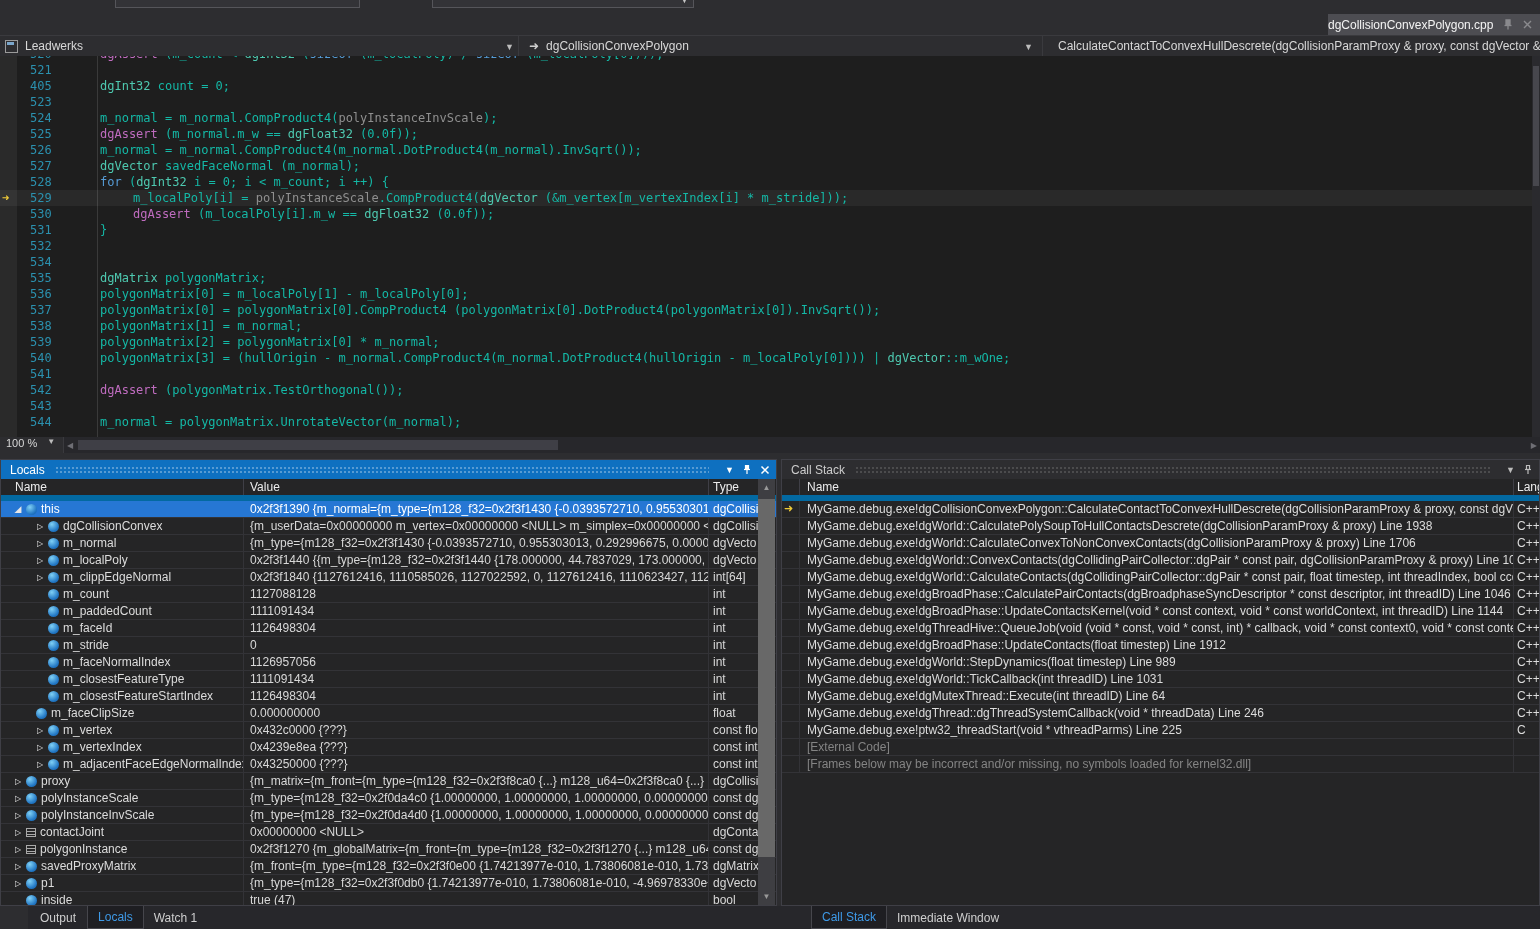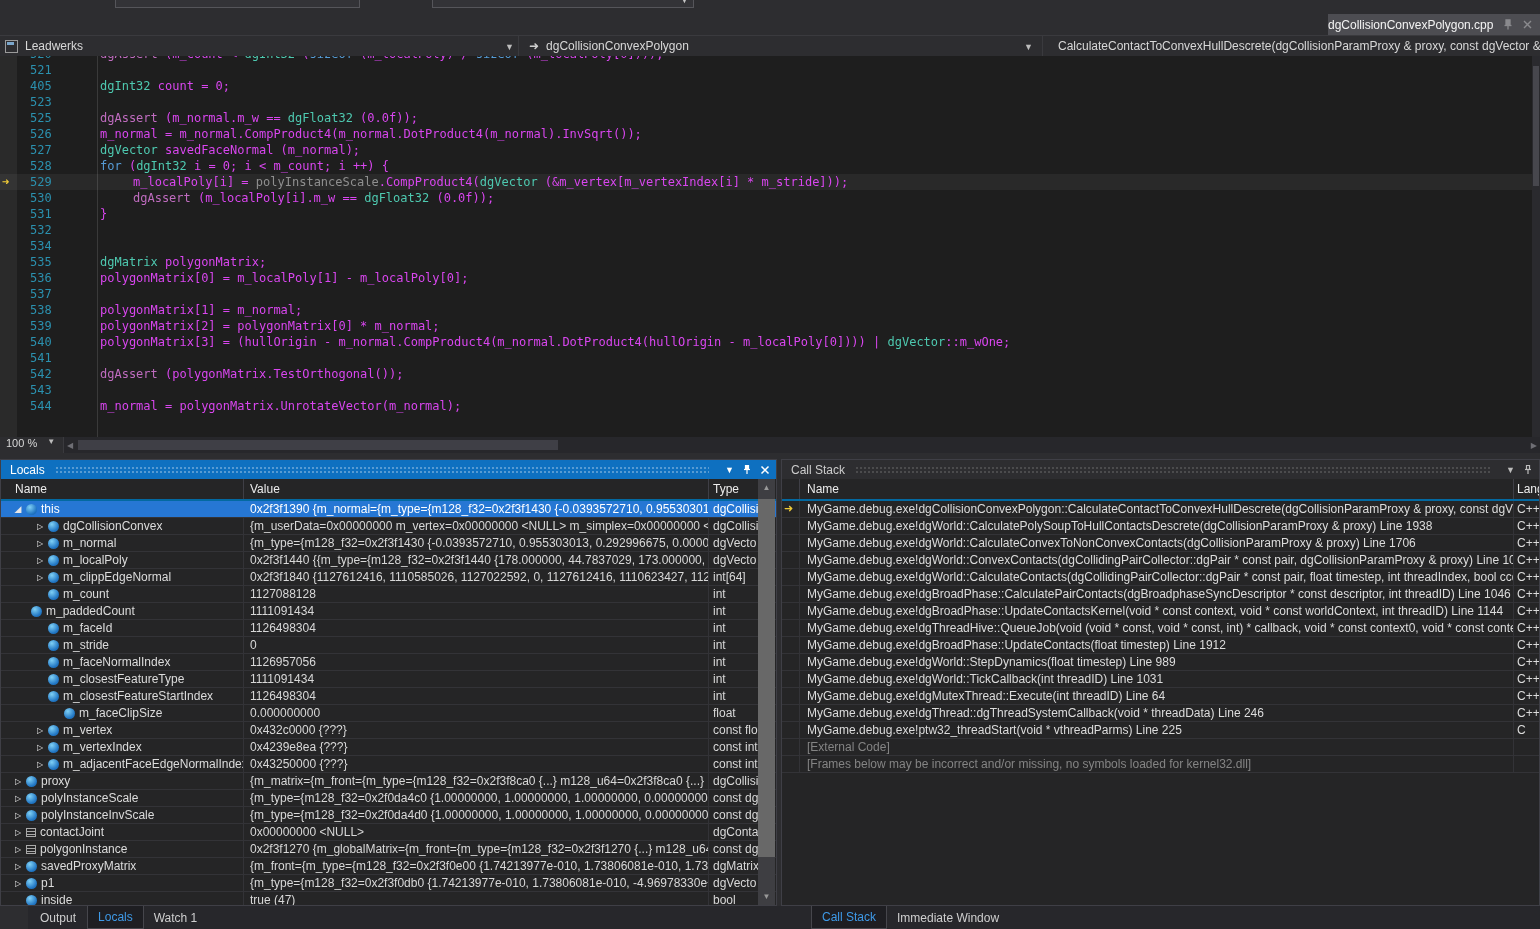--- a/index.html
+++ b/index.html
@@ -37,41 +37,41 @@
   
   #editor{left:0;top:56px;width:1540px;height:381px;background:#1e1e1e;overflow:hidden;}
   #editor .margin{position:absolute;left:0;top:0;width:17px;height:100%;background:#2a2a2a;}
   #editor .guide{position:absolute;left:97px;top:0;width:1px;height:100%;background:#3a3a3a;}
   #code-lines{position:absolute;left:0;top:-10px;width:100%;}
   .cline{height:16px;line-height:16px;white-space:pre;font-family:"DejaVu Sans Mono",monospace;font-size:12px;position:relative;}
   .cline.current{background:rgba(255,255,255,0.05);}
   .cline .lnum{position:absolute;left:30px;width:40px;color:#2b91af;font-size:12px;}
   .cline .ltext{position:absolute;left:100px;}
   .cline .exec-arrow{position:absolute;left:2px;top:0px;color:#edc938;font-size:12px;}
-  .tk-n{color:#d946ef;} .tk-t{color:#4ec9b0;} .tk-k{color:#569cd6;} .tk-m{color:#bf6cbf;} .tk-p{color:#8f8f8f;}
+  .tk-n{color:#14b8a6;} .tk-t{color:#4ec9b0;} .tk-k{color:#569cd6;} .tk-m{color:#bf6cbf;} .tk-p{color:#8f8f8f;}
   #editor-vsb{left:1532px;top:56px;width:8px;height:381px;background:#2a2a2e;}
   #editor-vsb .thumb{position:absolute;left:1px;top:10px;width:6px;height:120px;background:#47474d;}
 
   
   #hscroll-row{left:0;top:437px;width:1540px;height:16px;background:#2d2d30;display:flex;align-items:center;}
   #zoom-box{width:64px;height:16px;background:#2d2d30;color:#d8d8d8;font-size:11px;display:flex;
     padding-left:6px;box-sizing:border-box;border-right:1px solid #3a3a3e;}
   #zoom-box .chev{margin-left:10px;font-size:8px;color:#bdbdbd;}
   #hscroll{flex:1;height:16px;background:#27272b;position:relative;}
   .sb-arrow{color:#6e6e74;font-size:8px;position:absolute;top:4px;}
   #hscroll .thumb{position:absolute;left:14px;top:3px;height:10px;width:480px;background:#3f3f46;}
 
   
   .panel{top:459px;height:447px;background:#252526;border:1px solid #3f3f46;box-sizing:border-box;overflow:hidden;}
   .ptitle{height:19px;display:flex;align-items:center;font-size:12px;padding:0 6px 0 9px;box-sizing:border-box;}
   .ptitle .dots{flex:1;height:9px;margin:2px 8px 0 10px;
     background-image:radial-gradient(circle,rgba(255,255,255,.30) 0.8px,transparent 0.9px);
     background-size:4px 4px;}
   .ptitle .ticon{margin-left:8px;display:inline-flex;}
-  .phead{height:22px;border-bottom:2px solid #0369a1;display:flex;font-size:12px;color:#ececec;align-items:center;box-sizing:border-box;background:#252526;}
+  .phead{height:22px;border-bottom:6px solid #0369a1;display:flex;font-size:12px;color:#ececec;align-items:center;box-sizing:border-box;background:#252526;}
   .rows{position:relative;}
   .grid-row{height:17px;display:flex;align-items:center;border-bottom:1px solid #333337;box-sizing:border-box;font-size:12px;white-space:nowrap;}
 
   
   #locals-panel{left:0;width:777px;}
   #locals-title{background:#0e70c0;color:#ffffff;}
   #locals-panel .phead .c-name{width:243px;padding-left:14px;box-sizing:border-box;border-right:1px solid #3f3f46;height:100%;display:flex;align-items:center;}
   #locals-panel .phead .c-value{width:465px;padding-left:6px;box-sizing:border-box;border-right:1px solid #3f3f46;height:100%;display:flex;align-items:center;}
   #locals-panel .phead .c-type{flex:1;padding-left:4px;display:flex;align-items:center;height:100%;}
   .lrow .cell-name{width:243px;height:100%;display:flex;align-items:center;overflow:hidden;border-right:1px solid #333337;box-sizing:border-box;}
@@ -160,32 +160,33 @@
 </div>
 
 <div class="abs" id="editor">
   <div class="margin"></div>
   <div class="guide"></div>
   <div id="code-lines">
       <div class="cline"><span class="lnum">520</span><span class="ltext" style="left: 100px;"><span class="tk-m">dgAssert</span><span class="tk-n"> (m_count &lt; </span><span class="tk-t">dgInt32</span><span class="tk-n"> (</span><span class="tk-k">sizeof</span><span class="tk-n"> (m_localPoly) / </span><span class="tk-k">sizeof</span><span class="tk-n"> (m_localPoly[0])));</span></span></div>
       <div class="cline"><span class="lnum">521</span><span class="ltext" style="left: 100px;"></span></div>
       <div class="cline"><span class="lnum">405</span><span class="ltext" style="left: 100px;"><span class="tk-t">dgInt32</span><span class="tk-n"> count = 0;</span></span></div>
       <div class="cline"><span class="lnum">523</span><span class="ltext" style="left: 100px;"></span></div>
+      <div class="cline"><span class="lnum">524</span><span class="ltext" style="left: 100px;"><span class="tk-n">m_normal = m_normal.CompProduct4(</span><span class="tk-p">polyInstanceInvScale</span><span class="tk-n">);</span></span></div>
       <div class="cline"><span class="lnum">525</span><span class="ltext" style="left: 100px;"><span class="tk-m">dgAssert</span><span class="tk-n"> (m_normal.m_w == </span><span class="tk-t">dgFloat32</span><span class="tk-n"> (0.0f));</span></span></div>
       <div class="cline"><span class="lnum">526</span><span class="ltext" style="left: 100px;"><span class="tk-n">m_normal = m_normal.CompProduct4(m_normal.DotProduct4(m_normal).InvSqrt());</span></span></div>
       <div class="cline"><span class="lnum">527</span><span class="ltext" style="left: 100px;"><span class="tk-t">dgVector</span><span class="tk-n"> savedFaceNormal (m_normal);</span></span></div>
       <div class="cline"><span class="lnum">528</span><span class="ltext" style="left: 100px;"><span class="tk-k">for</span><span class="tk-n"> (</span><span class="tk-t">dgInt32</span><span class="tk-n"> i = 0; i &lt; m_count; i ++) {</span></span></div>
       <div class="cline current"><span class="exec-arrow">➜</span><span class="lnum">529</span><span class="ltext" style="left: 133px;"><span class="tk-n">m_localPoly[i] = </span><span class="tk-p">polyInstanceScale</span><span class="tk-n">.CompProduct4(</span><span class="tk-t">dgVector</span><span class="tk-n"> (&amp;m_vertex[m_vertexIndex[i] * m_stride]));</span></span></div>
       <div class="cline"><span class="lnum">530</span><span class="ltext" style="left: 133px;"><span class="tk-m">dgAssert</span><span class="tk-n"> (m_localPoly[i].m_w == </span><span class="tk-t">dgFloat32</span><span class="tk-n"> (0.0f));</span></span></div>
       <div class="cline"><span class="lnum">531</span><span class="ltext" style="left: 100px;"><span class="tk-n">}</span></span></div>
       <div class="cline"><span class="lnum">532</span><span class="ltext" style="left: 100px;"></span></div>
       <div class="cline"><span class="lnum">534</span><span class="ltext" style="left: 100px;"></span></div>
       <div class="cline"><span class="lnum">535</span><span class="ltext" style="left: 100px;"><span class="tk-t">dgMatrix</span><span class="tk-n"> polygonMatrix;</span></span></div>
       <div class="cline"><span class="lnum">536</span><span class="ltext" style="left: 100px;"><span class="tk-n">polygonMatrix[0] = m_localPoly[1] - m_localPoly[0];</span></span></div>
-      <div class="cline"><span class="lnum">537</span></div>
+      <div class="cline"><span class="lnum">537</span><span class="ltext" style="left: 100px;"><span class="tk-n">polygonMatrix[0] = polygonMatrix[0].CompProduct4 (polygonMatrix[0].DotProduct4(polygonMatrix[0]).InvSqrt());</span></span></div>
       <div class="cline"><span class="lnum">538</span><span class="ltext" style="left: 100px;"><span class="tk-n">polygonMatrix[1] = m_normal;</span></span></div>
       <div class="cline"><span class="lnum">539</span><span class="ltext" style="left: 100px;"><span class="tk-n">polygonMatrix[2] = polygonMatrix[0] * m_normal;</span></span></div>
       <div class="cline"><span class="lnum">540</span><span class="ltext" style="left: 100px;"><span class="tk-n">polygonMatrix[3] = (hullOrigin - m_normal.CompProduct4(m_normal.DotProduct4(hullOrigin - m_localPoly[0]))) | </span><span class="tk-t">dgVector</span><span class="tk-n">::m_wOne;</span></span></div>
       <div class="cline"><span class="lnum">541</span><span class="ltext" style="left: 100px;"></span></div>
       <div class="cline"><span class="lnum">542</span><span class="ltext" style="left: 100px;"><span class="tk-m">dgAssert</span><span class="tk-n"> (polygonMatrix.TestOrthogonal());</span></span></div>
       <div class="cline"><span class="lnum">543</span><span class="ltext" style="left: 100px;"></span></div>
       <div class="cline"><span class="lnum">544</span><span class="ltext" style="left: 100px;"><span class="tk-n">m_normal = polygonMatrix.UnrotateVector(m_normal);</span></span></div>
     </div>
 </div>
 <div class="abs" id="editor-vsb">
@@ -278,21 +279,21 @@
       <div class="grid-row lrow">
         <div class="cell-name" style="padding-left: 32px;">
           <span class="expander"></span>
           <span class="vicon field"></span>
           <span>m_count</span>
         </div>
         <div class="cell-value">1127088128</div>
         <div class="cell-type">int</div>
       </div>
       <div class="grid-row lrow">
-        <div class="cell-name" style="padding-left: 15px;">
+        <div class="cell-name" style="padding-left: 32px;">
           <span class="expander"></span>
           <span class="vicon field"></span>
           <span>m_paddedCount</span>
         </div>
         <div class="cell-value">1111091434</div>
         <div class="cell-type">int</div>
       </div>
       <div class="grid-row lrow">
         <div class="cell-name" style="padding-left: 32px;">
           <span class="expander"></span>
@@ -332,21 +333,21 @@
       <div class="grid-row lrow">
         <div class="cell-name" style="padding-left: 32px;">
           <span class="expander"></span>
           <span class="vicon field"></span>
           <span>m_closestFeatureStartIndex</span>
         </div>
         <div class="cell-value">1126498304</div>
         <div class="cell-type">int</div>
       </div>
       <div class="grid-row lrow">
-        <div class="cell-name" style="padding-left: 48px;">
+        <div class="cell-name" style="padding-left: 20px;">
           <span class="expander"></span>
           <span class="vicon field"></span>
           <span>m_faceClipSize</span>
         </div>
         <div class="cell-value">0.000000000</div>
         <div class="cell-type">float</div>
       </div>
       <div class="grid-row lrow">
         <div class="cell-name" style="padding-left: 32px;">
           <span class="expander">▷</span>

